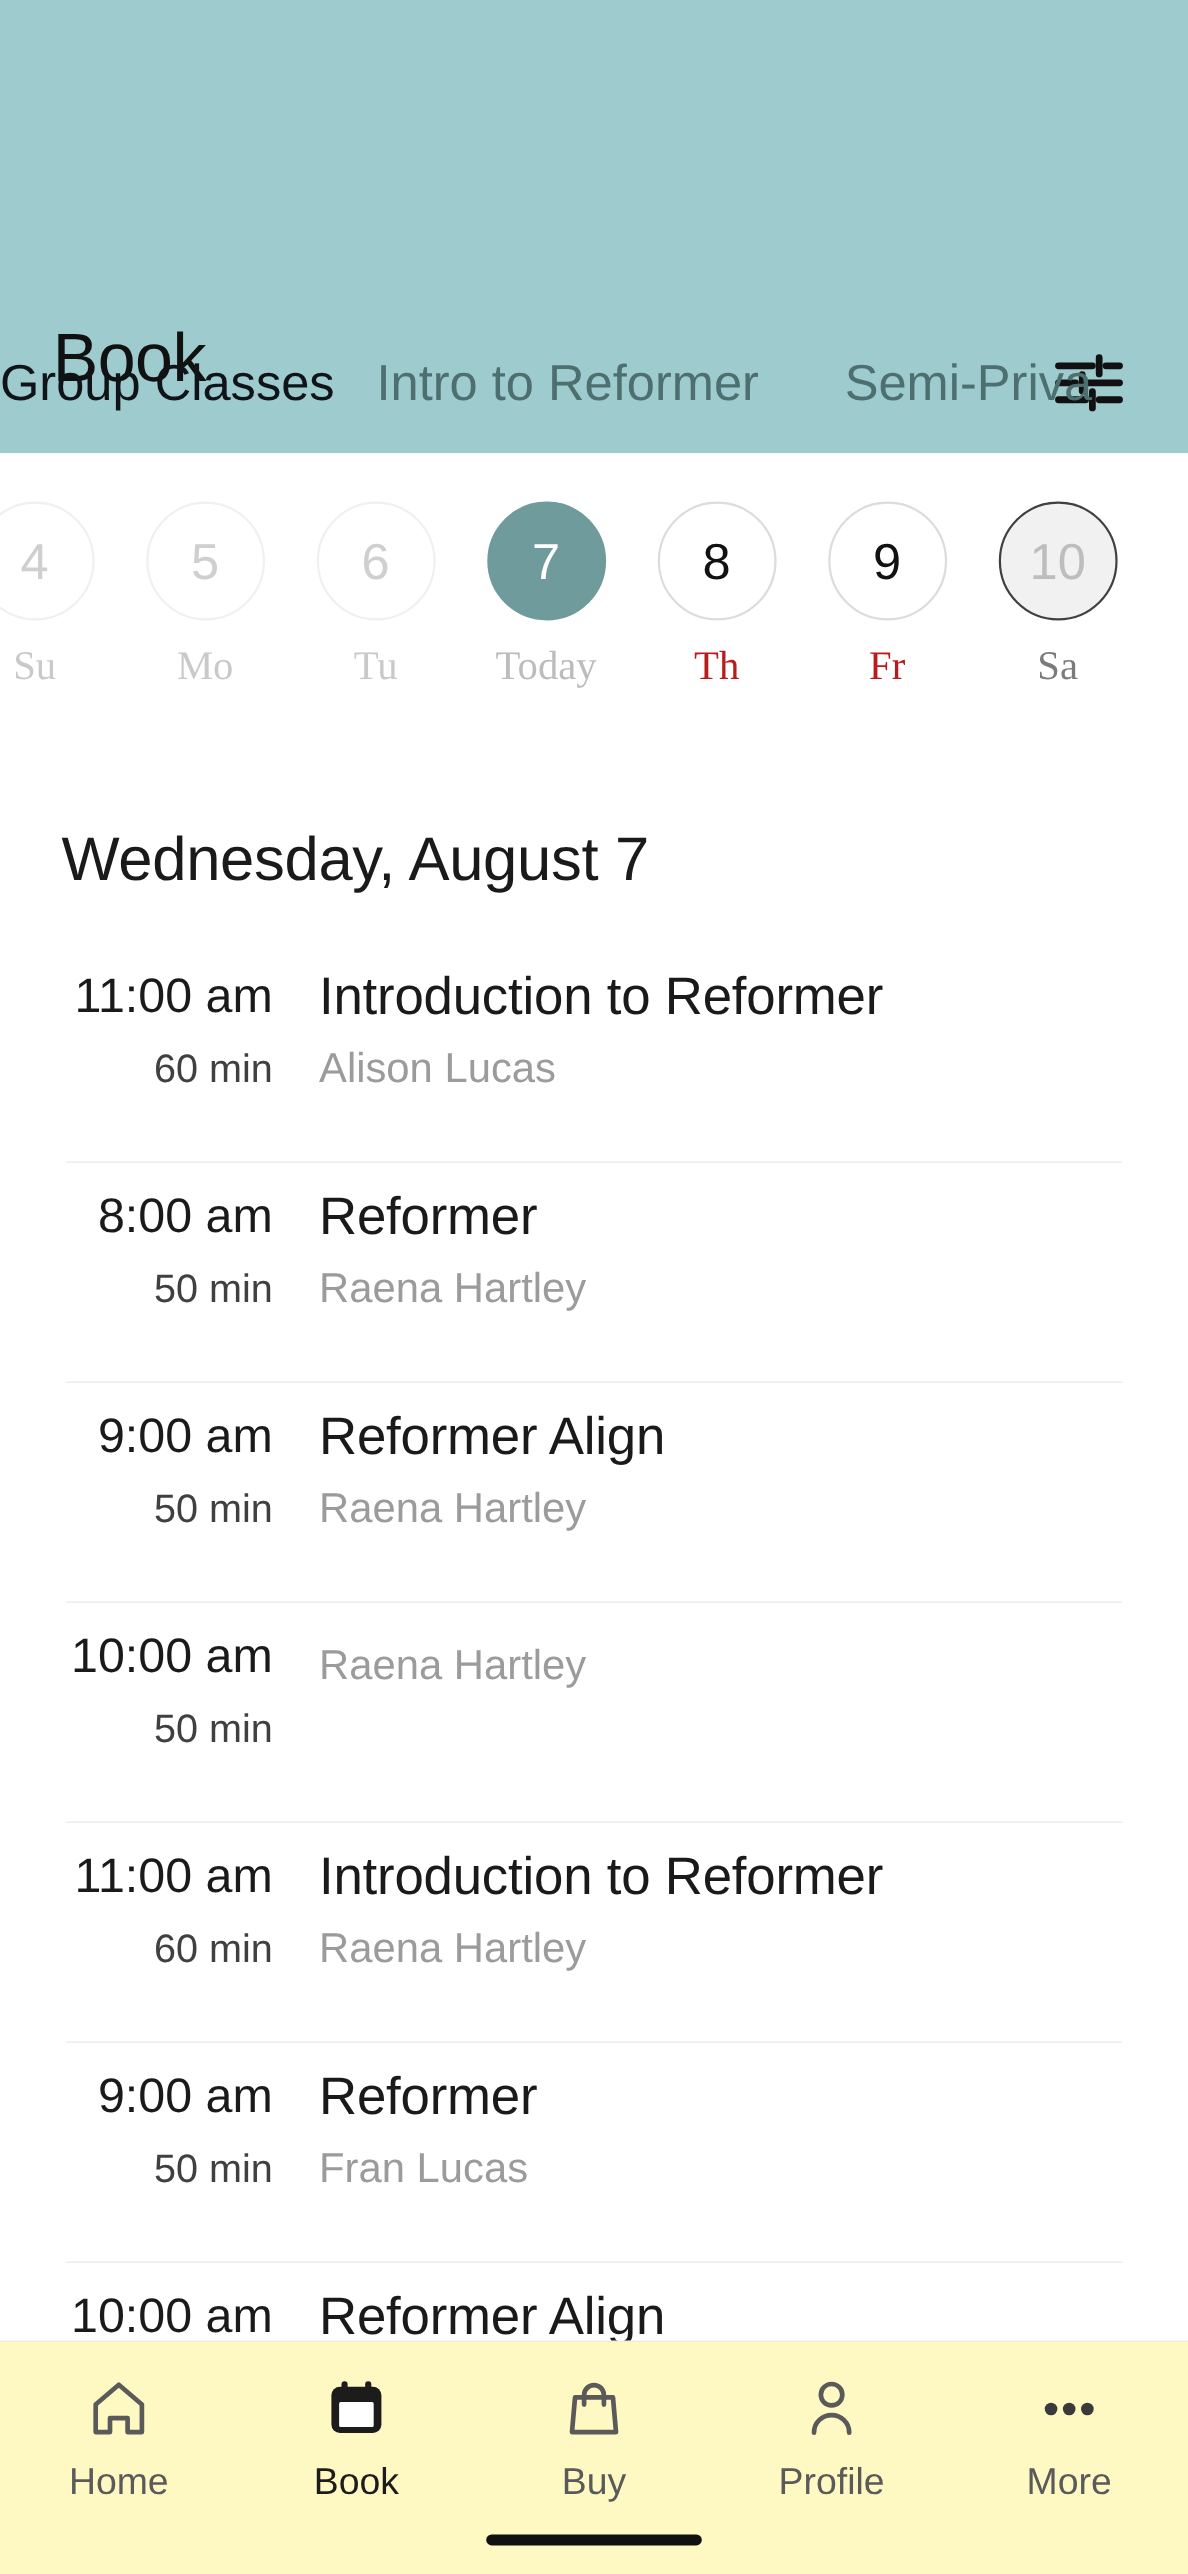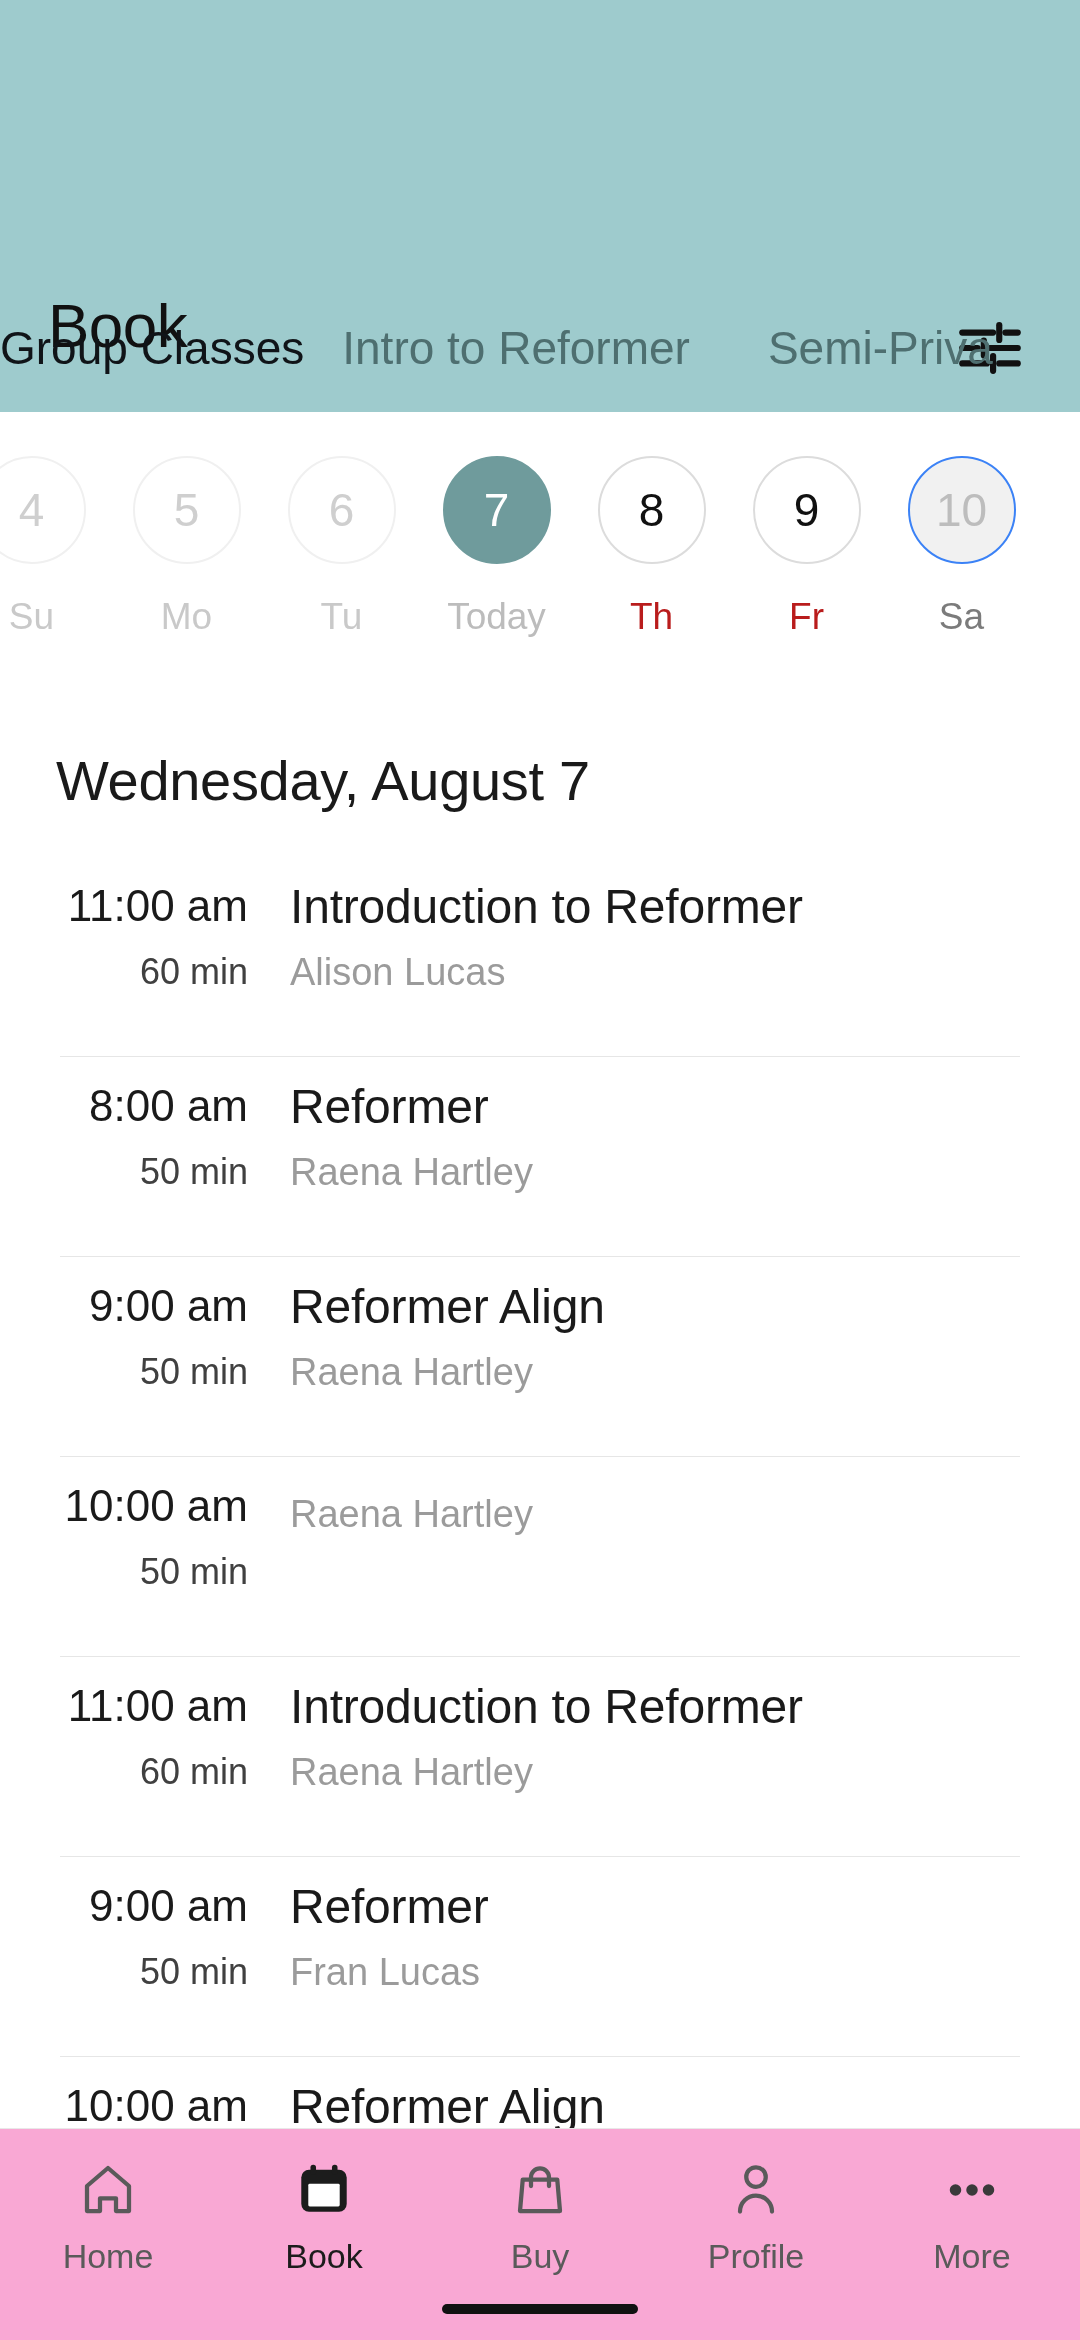--- a/index.html
+++ b/index.html
@@ -73,24 +73,24 @@
   .date-circle.past {
     border:2px solid #f0f0f0; color:#cfcfcf; background:#fff;
   }
   .date-circle.today {
     background:#6f9b9c; color:#ffffff; border:2px solid #6f9b9c;
   }
   .date-circle.avail {
     border:2px solid #dcdcdc; color:#111; background:#fff;
   }
   .date-circle.muted {
-    background:#f1f1f1; color:#bdbdbd; border:2px solid #3b82f6;
+    background:#f1f1f1; color:#bdbdbd; border:2px solid #404040;
   }
   .date-label {
-    margin-top:32px; font-size:37px;
+    margin-top:20px; font-size:37px;font-family:Liberation Serif, serif;
   }
   .date-label.past   { color:#c9c9c9; }
   .date-label.today  { color:#bcbcbc; }
   .date-label.avail  { color:#b91c1c; }
   .date-label.muted  { color:#7b7b7b; }
 
   
   .day-heading {
     position:absolute; top:748px; left:56px;
     font-size:56px; color:#1a1a1a; font-weight:400; letter-spacing:-0.3px;
@@ -119,21 +119,21 @@
   }
   .time-val { font-size:44px; color:#1a1a1a; line-height:56px; }
   .time-dur { font-size:36px; color:#404040; margin-top:16px; line-height:44px; }
   .info-col { flex:1 1 auto; padding-left:0; }
   .class-name { font-size:48px; color:#1a1a1a; line-height:58px; letter-spacing:-0.2px; }
   .class-teacher { font-size:38px; color:#9b9b9b; margin-top:12px; line-height:48px; }
 
   
   .bottom-nav {
     position:absolute; bottom:0; left:0; width:1080px; height:212px;
-    background:#f9a8d4; border-top:1px solid #e8e8e8;
+    background:#fef9c3; border-top:1px solid #e8e8e8;
     display:flex; align-items:flex-start; padding-top:28px;
   }
   .nav-item {
     flex:1 1 0; display:flex; flex-direction:column;
     align-items:center; justify-content:flex-start;
   }
   .nav-icon {
     height:66px; display:flex; align-items:center; justify-content:center;
   }
   .nav-label { margin-top:14px; font-size:34px; color:#5a5a5a; }

